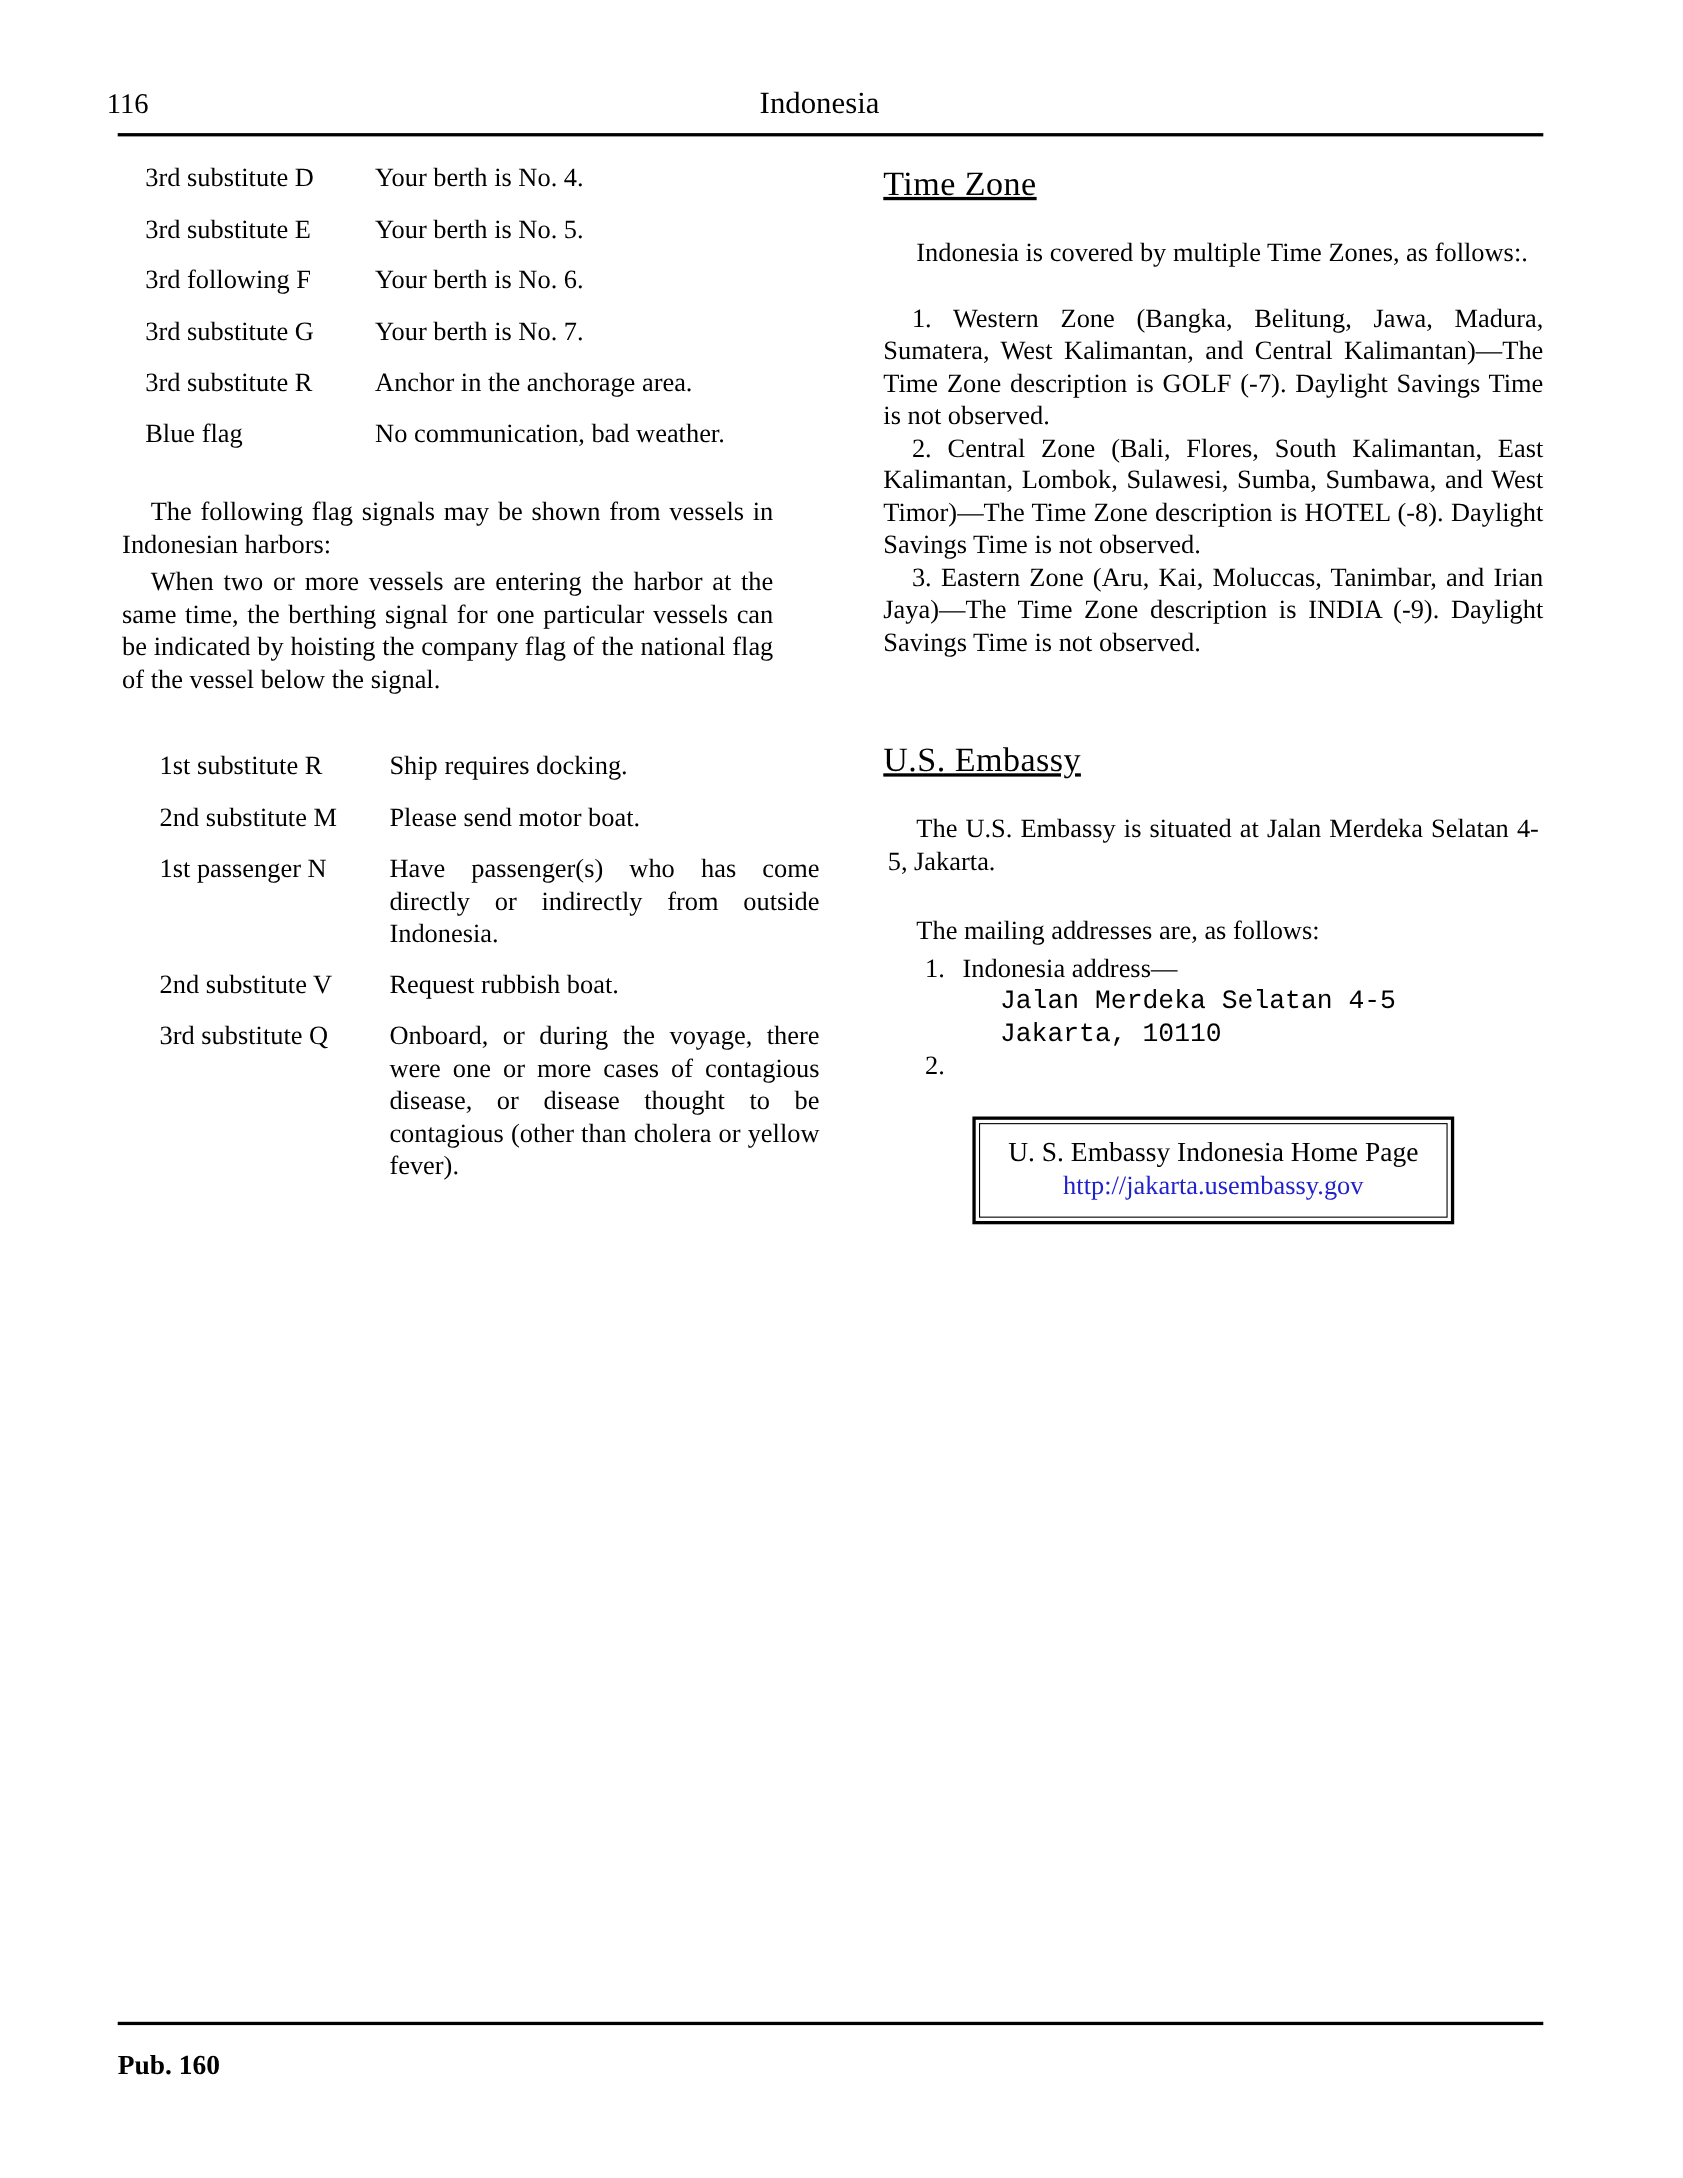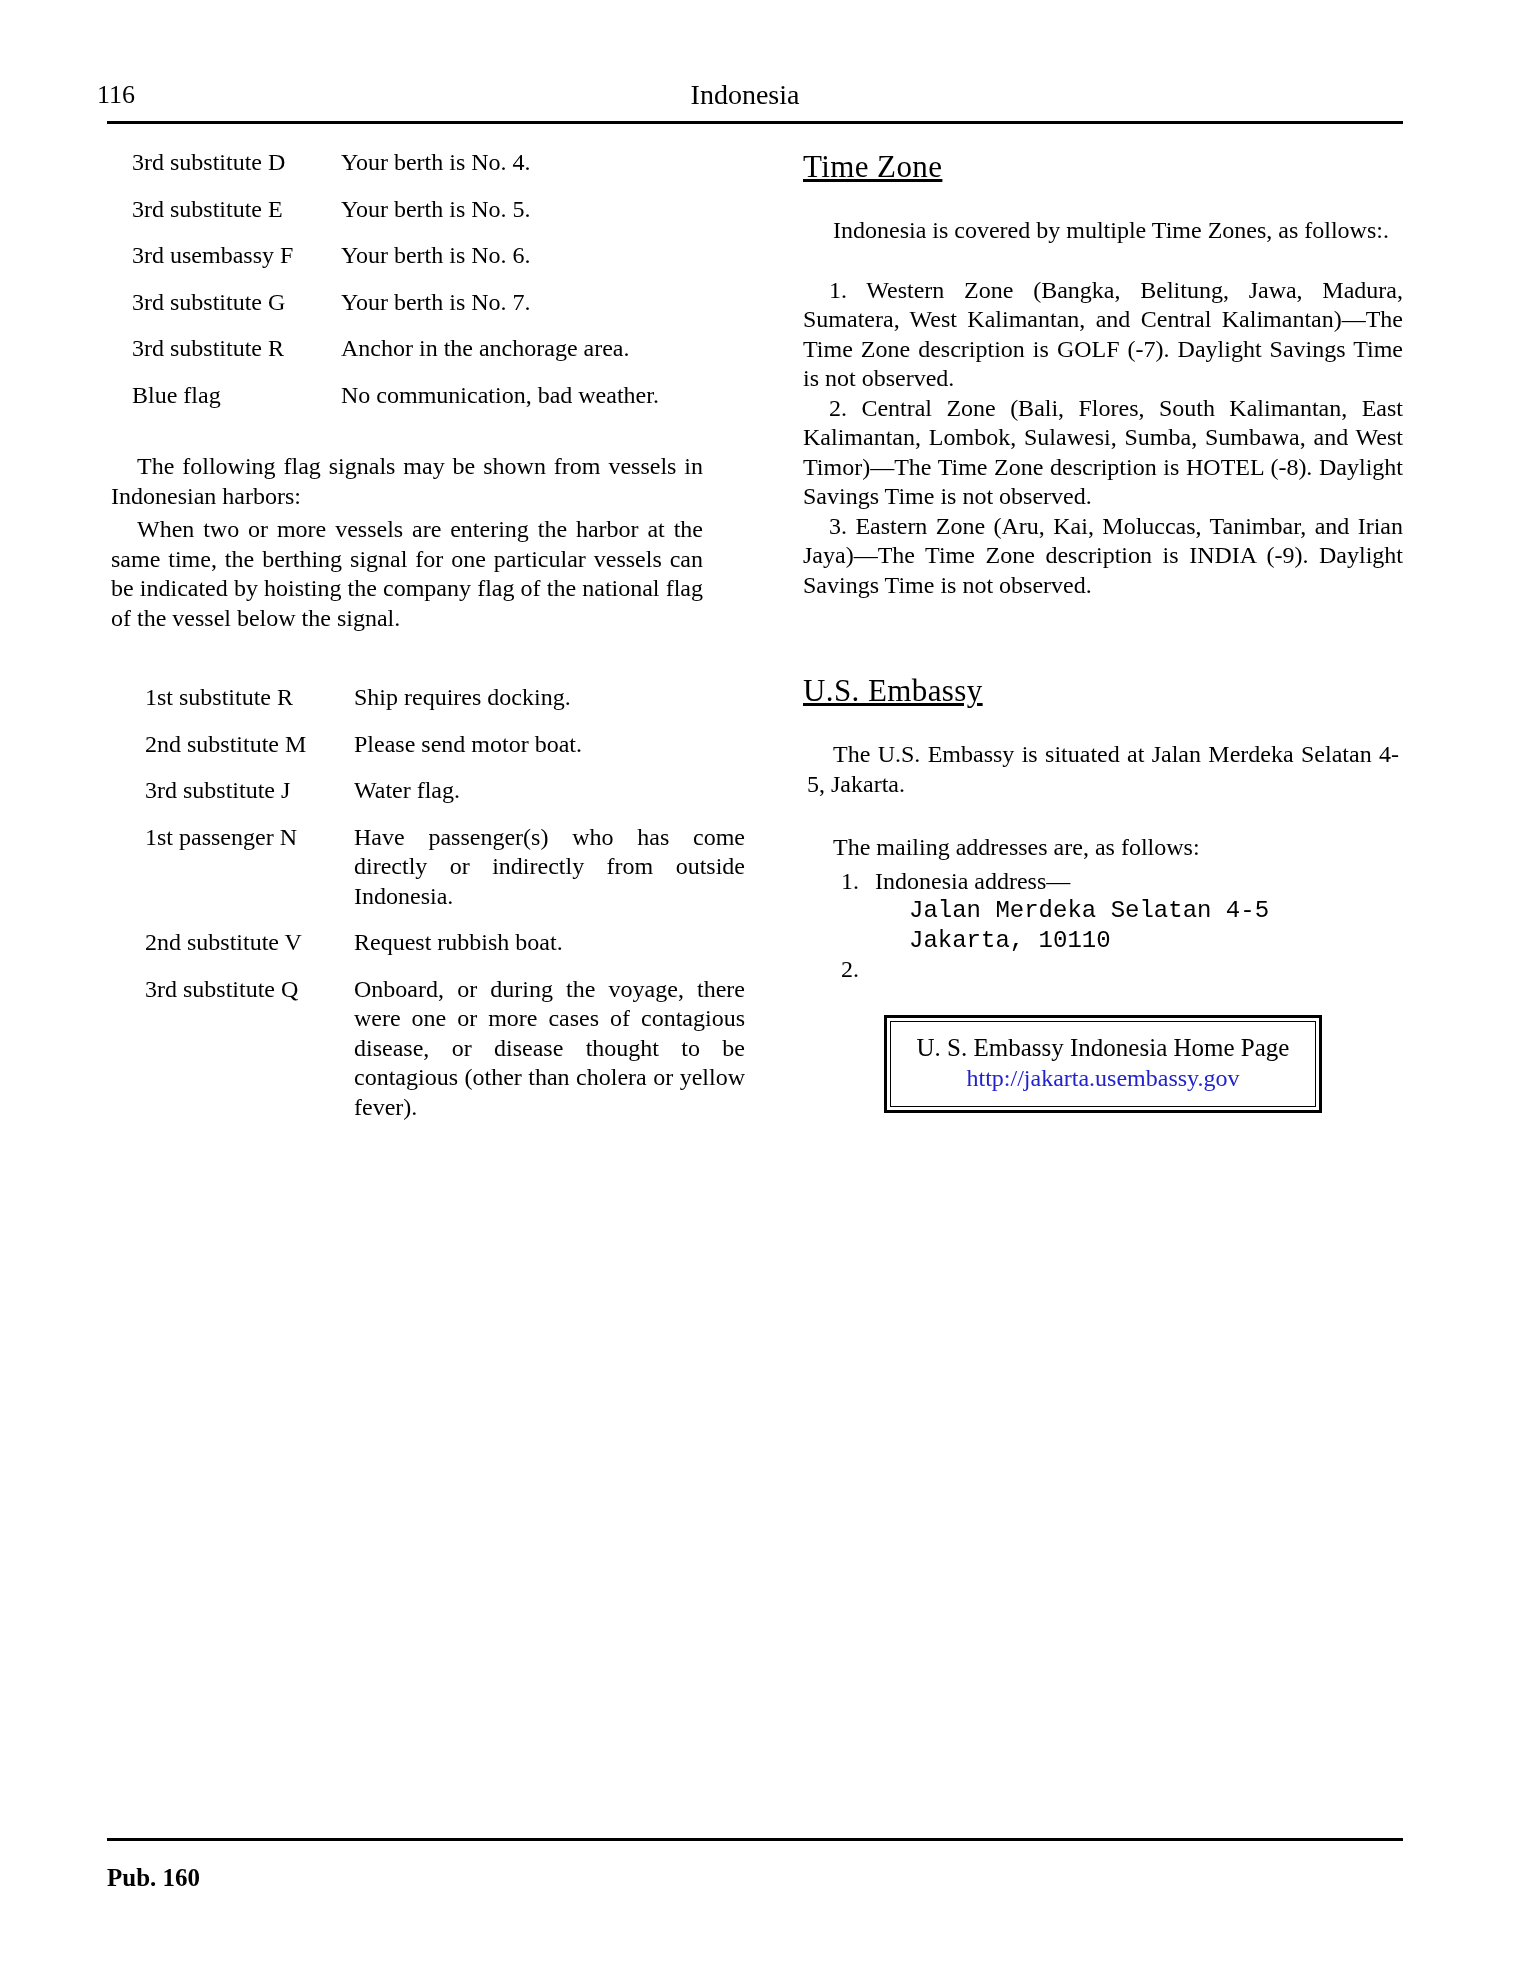--- a/index.html
+++ b/index.html
@@ -212,21 +212,21 @@
       <tbody>
         <tr>
           <td class="term">3rd substitute D</td>
           <td class="desc">Your berth is No. 4.</td>
         </tr>
         <tr>
           <td class="term">3rd substitute E</td>
           <td class="desc">Your berth is No. 5.</td>
         </tr>
         <tr>
-          <td class="term">3rd usembassy F</td>
+          <td class="term">3rd following F</td>
           <td class="desc">Your berth is No. 6.</td>
         </tr>
         <tr>
           <td class="term">3rd substitute G</td>
           <td class="desc">Your berth is No. 7.</td>
         </tr>
         <tr>
           <td class="term">3rd substitute R</td>
           <td class="desc">Anchor in the anchorage area.</td>
         </tr>
@@ -246,24 +246,20 @@
 
     <table class="deftable t2">
       <tbody>
         <tr>
           <td class="term">1st substitute R</td>
           <td class="desc">Ship requires docking.</td>
         </tr>
         <tr>
           <td class="term">2nd substitute M</td>
           <td class="desc">Please send motor boat.</td>
-        </tr>
-        <tr>
-          <td class="term">3rd substitute J</td>
-          <td class="desc">Water flag.</td>
         </tr>
         <tr>
           <td class="term">1st passenger N</td>
           <td class="desc">Have passenger(s) who has come directly or indirectly from outside Indonesia.</td>
         </tr>
         <tr>
           <td class="term">2nd substitute V</td>
           <td class="desc">Request rubbish boat.</td>
         </tr>
         <tr>

